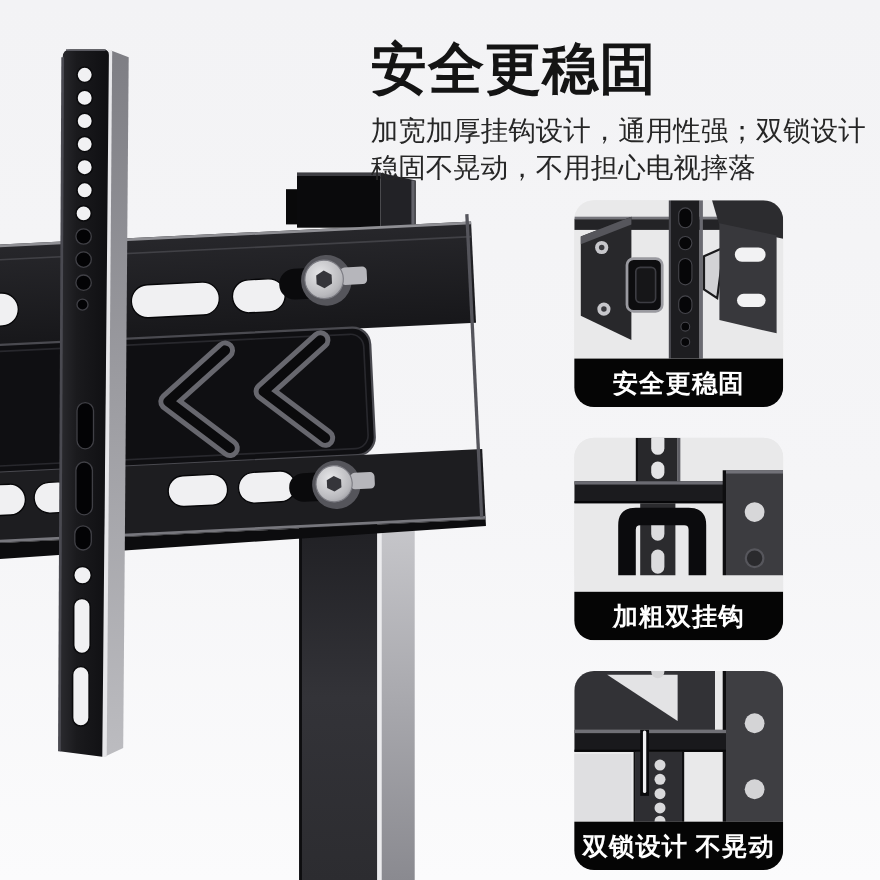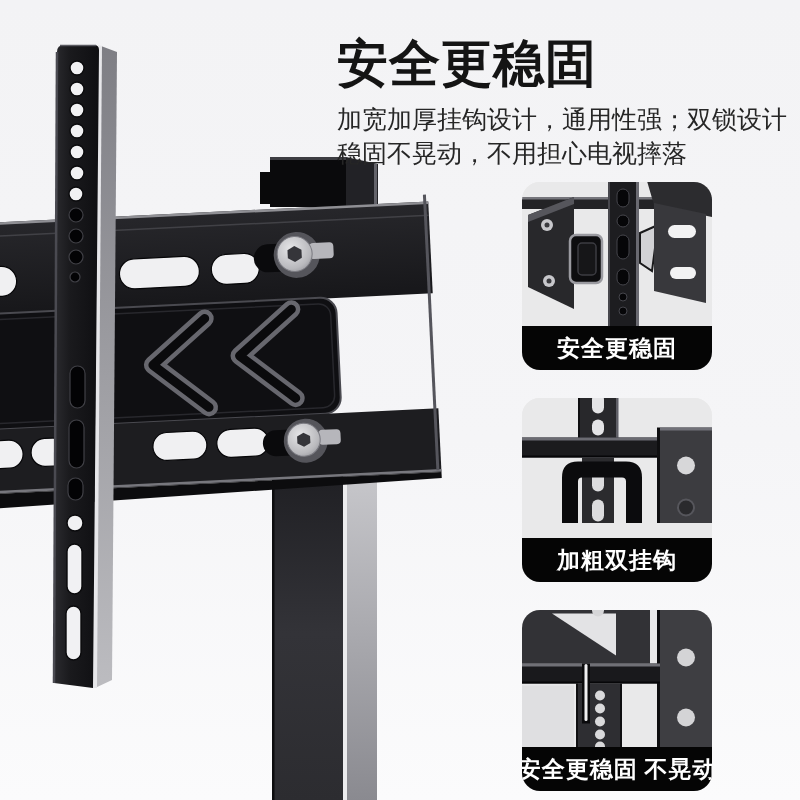--- a/index.html
+++ b/index.html
@@ -253,17 +253,17 @@
         <g fill="#d9d9db">
           <circle cx="78" cy="90" r="5"></circle>
             <circle cx="78" cy="103" r="5"></circle>
           <circle cx="78" cy="116" r="5"></circle>
             <circle cx="78" cy="129" r="5"></circle>
           <circle cx="78" cy="141" r="5"></circle>
         </g>
         <rect x="60" y="58" width="8" height="60" fill="#0a0a0c"></rect>
         <line x1="64" y1="60" x2="64" y2="114" stroke="#efeff1" stroke-width="3" stroke-linecap="round"></line>
       </svg>
-      <div class="feature-label">安全更稳固 不晃动</div>
+      <div class="feature-label">双锁设计 不晃动</div>
     </div>
 
   </div>
 </div>
 
 </body></html>

